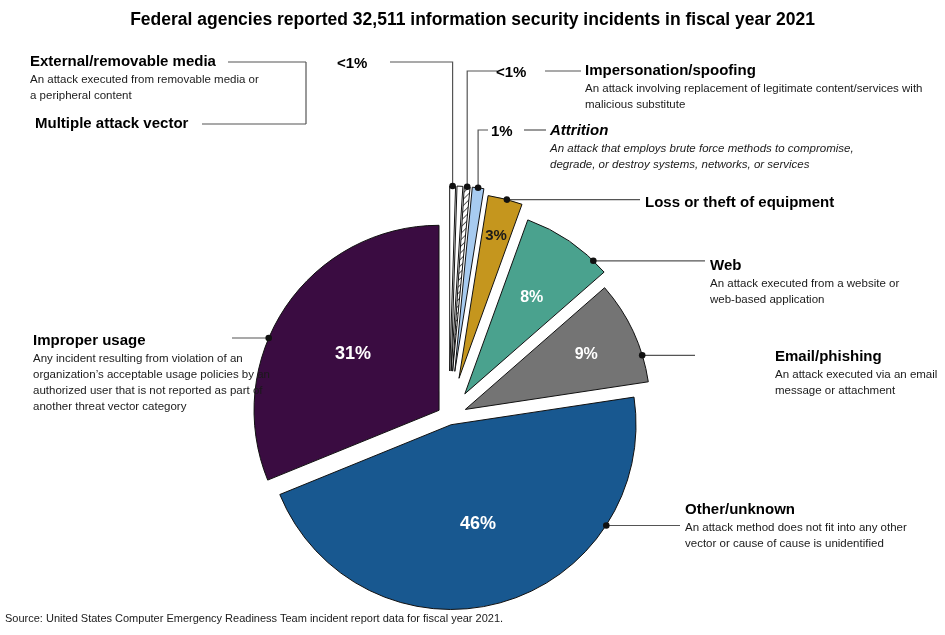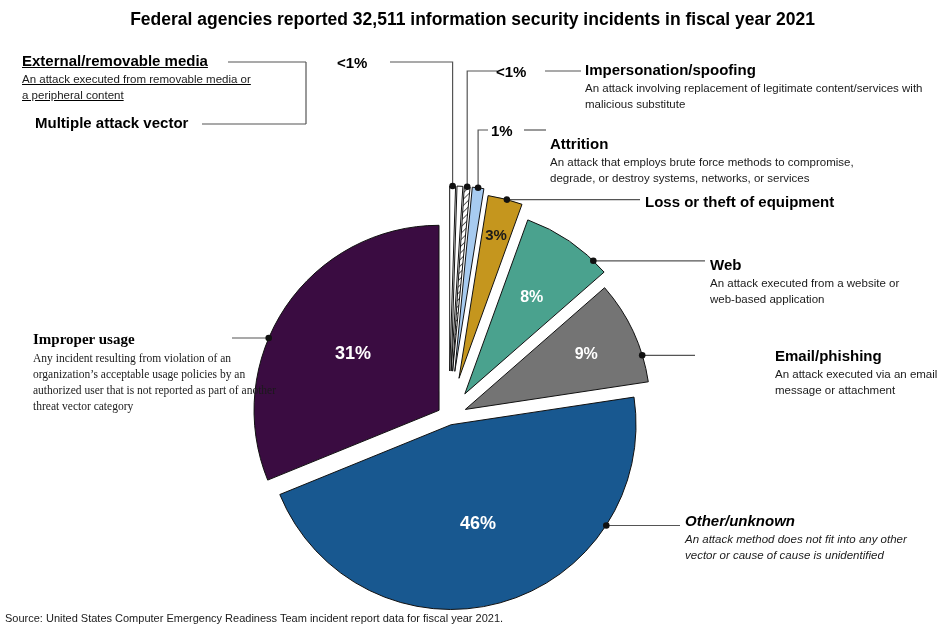--- a/index.html
+++ b/index.html
@@ -70,58 +70,58 @@
         <text x="586.2" y="359.2" text-anchor="middle" fill="#ffffff" font-size="16" font-weight="bold" font-family="&quot;Liberation Sans&quot;, sans-serif">9%</text>
         <text x="478.1" y="529.3" text-anchor="middle" fill="#ffffff" font-size="18" font-weight="bold" font-family="&quot;Liberation Sans&quot;, sans-serif">46%</text>
         <text x="353.1" y="359.0" text-anchor="middle" fill="#ffffff" font-size="18" font-weight="bold" font-family="&quot;Liberation Sans&quot;, sans-serif">31%</text>
       </g>
   </svg>
 
   <div class="pct" style="left:337px;top:54px;">&lt;1%</div>
   <div class="pct" style="left:496px;top:63px;">&lt;1%</div>
   <div class="pct" style="left:491px;top:122px;">1%</div>
 
-  <div class="cat" style="left:22px;top:52px;width:232px;text-decoration:underline;">
+  <div class="cat" style="left:30px;top:52px;width:232px;">
     <div class="hd">External/removable media</div>
     <div class="ds">An attack executed from removable media or a peripheral content</div>
   </div>
 
   <div class="cat" style="left:35px;top:114px;width:228px;">
     <div class="hd">Multiple attack vector</div>
   </div>
 
   <div class="cat" style="left:585px;top:61px;width:358px;">
     <div class="hd">Impersonation/spoofing</div>
     <div class="ds">An attack involving replacement of legitimate content/services with malicious substitute</div>
   </div>
 
-  <div class="cat" style="left:550px;top:135px;width:330px;">
+  <div class="cat" style="left:550px;top:121px;width:330px;font-style:italic;">
     <div class="hd">Attrition</div>
     <div class="ds">An attack that employs brute force methods to compromise, degrade, or destroy systems, networks, or services</div>
   </div>
 
   <div class="cat" style="left:645px;top:193px;width:242px;">
     <div class="hd">Loss or theft of equipment</div>
   </div>
 
   <div class="cat" style="left:710px;top:256px;width:192px;">
     <div class="hd">Web</div>
     <div class="ds">An attack executed from a website or web-based application</div>
   </div>
 
   <div class="cat" style="left:731px;top:347px;width:182px;margin-left:44px;">
     <div class="hd">Email/phishing</div>
     <div class="ds">An attack executed via an email message or attachment</div>
   </div>
 
-  <div class="cat" style="left:685px;top:512px;width:254px;font-style:italic;">
+  <div class="cat" style="left:685px;top:500px;width:254px;">
     <div class="hd">Other/unknown</div>
     <div class="ds">An attack method does not fit into any other vector or cause of cause is unidentified</div>
   </div>
 
-  <div class="cat" style="left:33px;top:331px;width:246px;font-family:Liberation Serif, serif;">
+  <div class="cat" style="left:33px;top:331px;width:246px;">
     <div class="hd">Improper usage</div>
     <div class="ds">Any incident resulting from violation of an organization’s acceptable usage policies by an authorized user that is not reported as part of another threat vector category</div>
   </div>
 
   <div id="source-note">Source: United States Computer Emergency Readiness Team incident report data for fiscal year 2021.</div>
 
 </div>
 
 </body></html>

